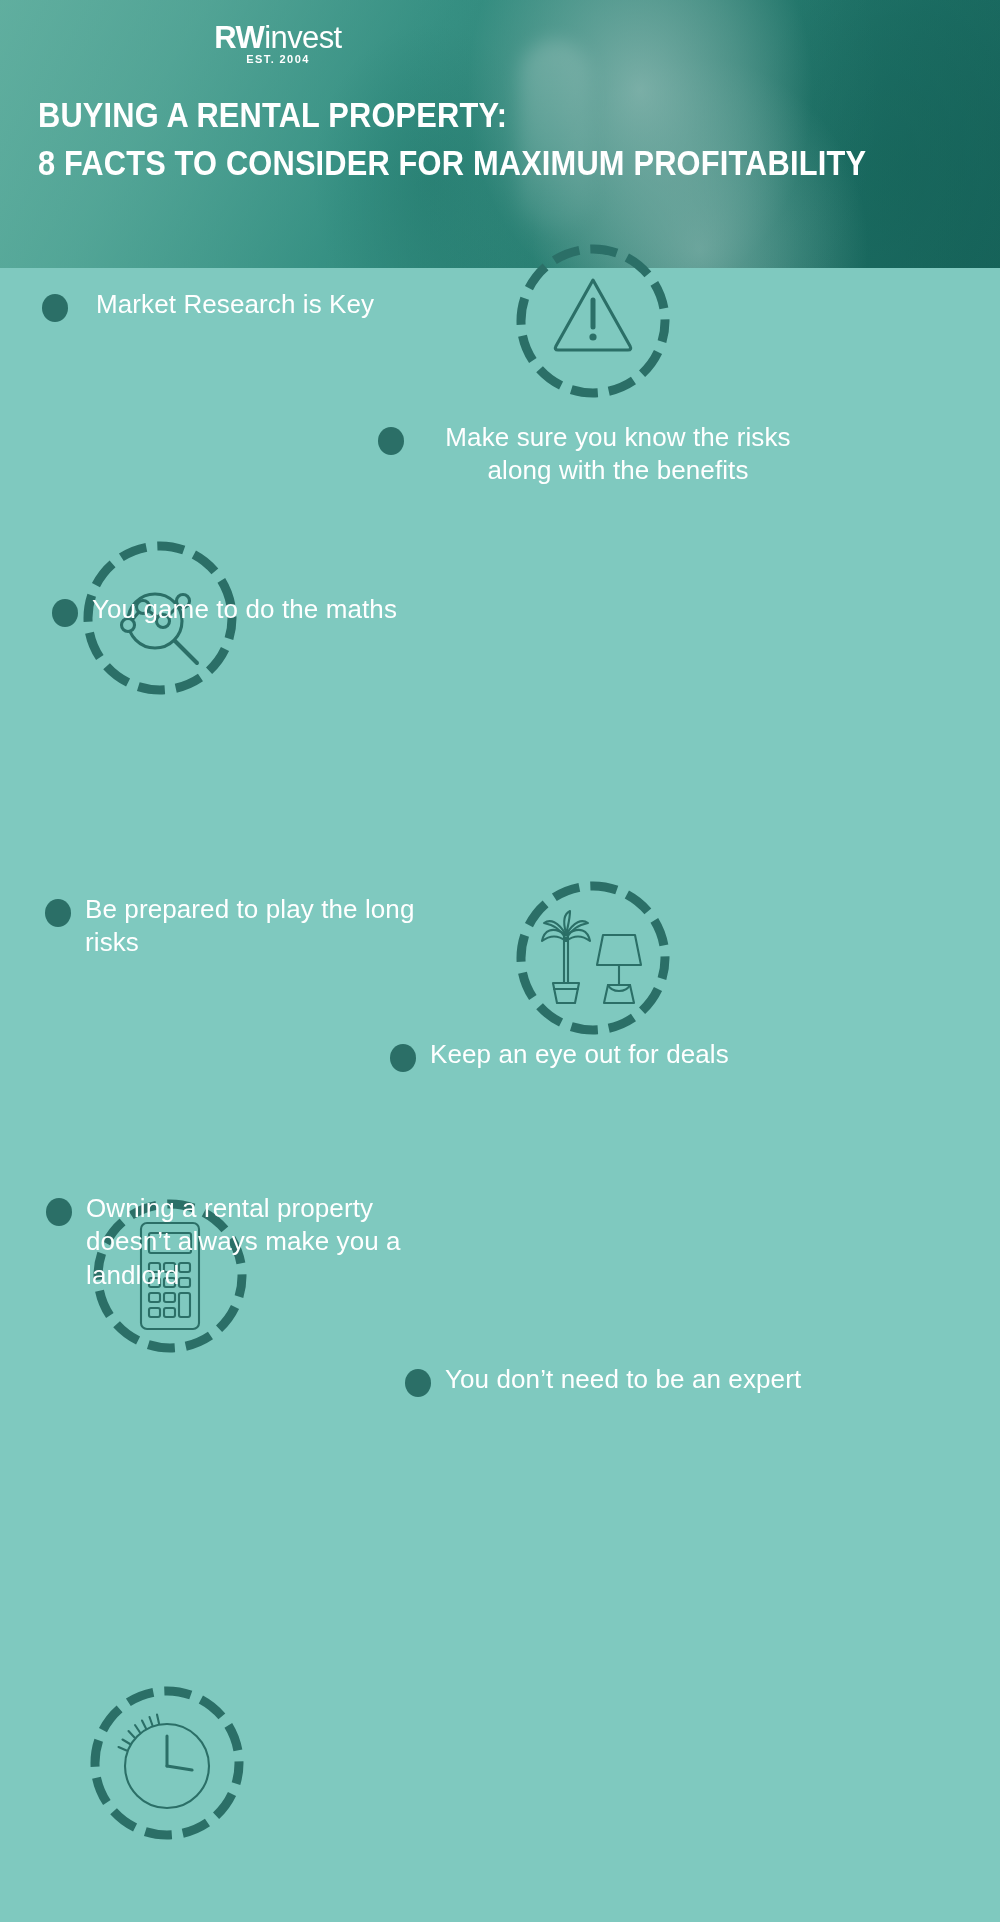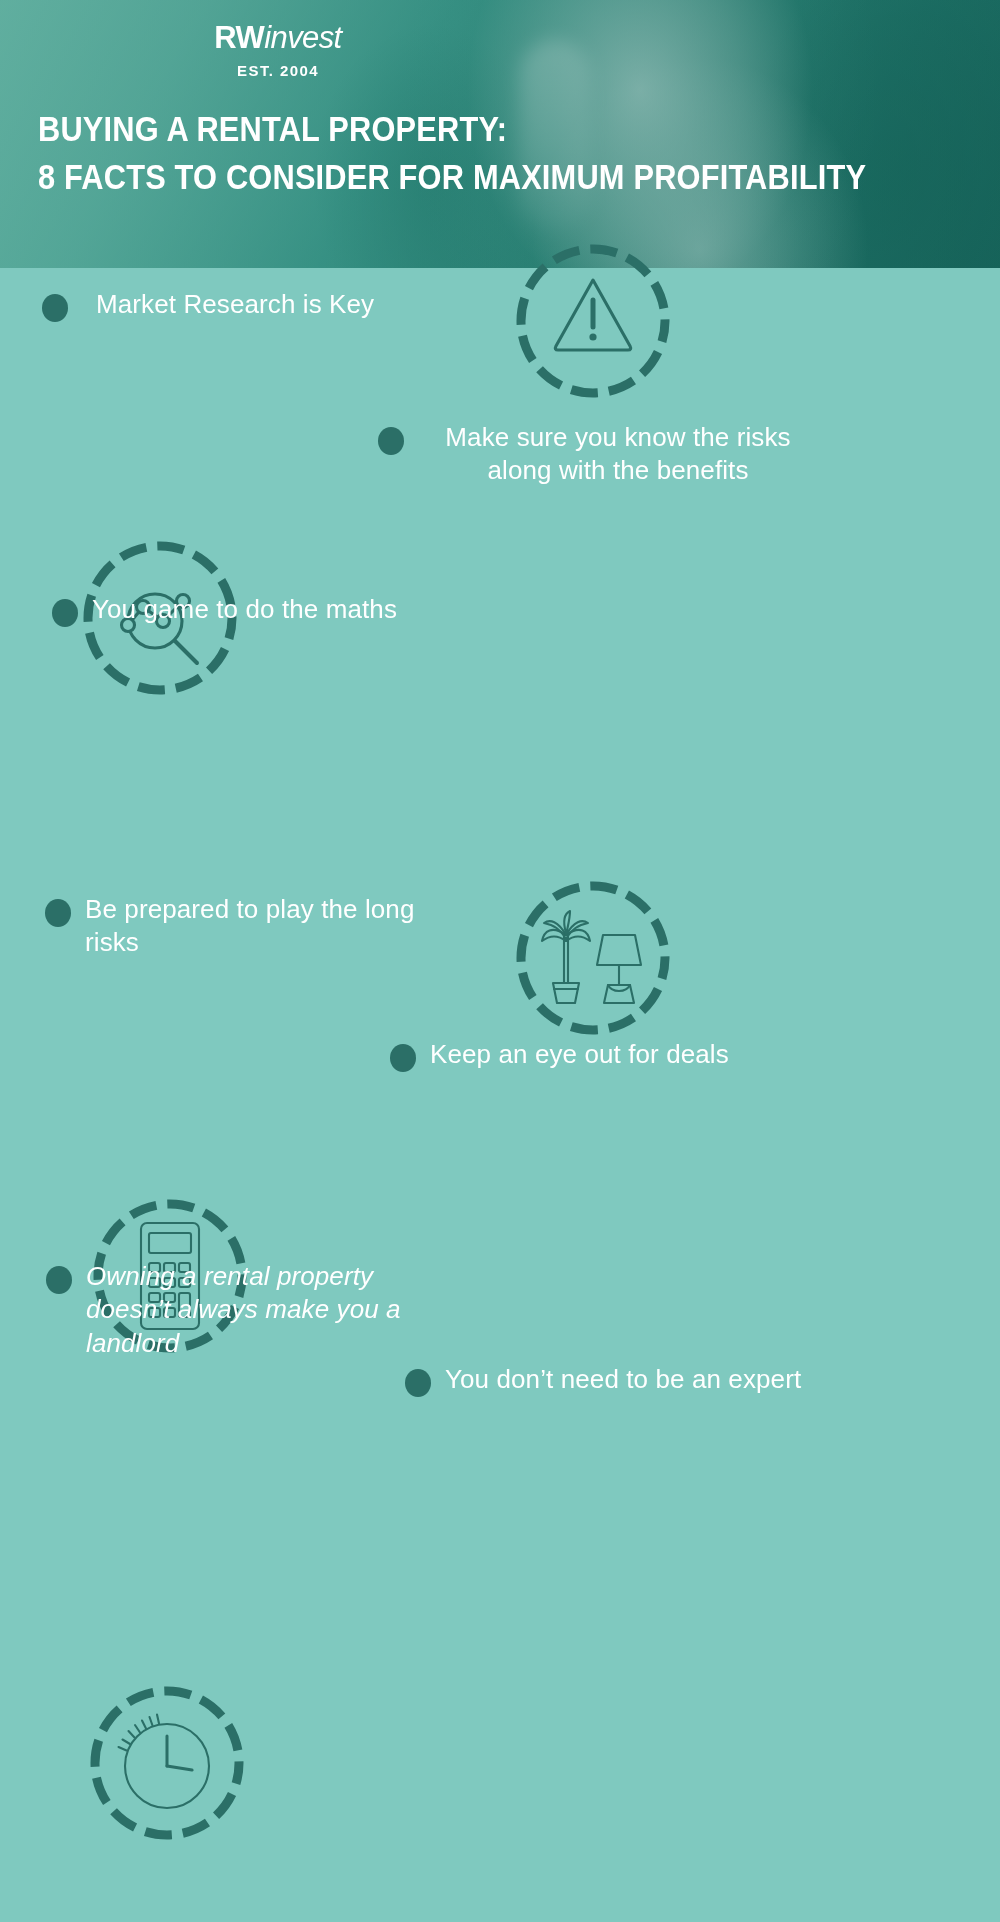--- a/index.html
+++ b/index.html
@@ -65,27 +65,26 @@
     margin-left: 140px;
   }
   .logo-word {
     color: #ffffff;
     font-size: 31px;
     letter-spacing: -0.6px;
     line-height: 1;
     white-space: nowrap;
   }
   .logo-word .rw { font-weight: 700; }
-  .logo-word .invest { font-weight: 400; font-style: italic; }
+  .logo-word .invest { font-weight: 400; }
   .logo-est {
     color: #ffffff;
-    font-size: 15px;
+    font-size: 11px;
     font-weight: 700;
     letter-spacing: 1.4px;
-    margin-top: 9px;
     text-align: center;
   }
 
   .headline {
     margin-top: 26px;
     color: #ffffff;
     font-weight: 700;
     font-size: 35px;
     line-height: 1.38;
     letter-spacing: 0.2px;
@@ -302,21 +301,21 @@
         <path d="M44.5 72.5 L36.5 69"></path>
       </g>
     </svg>
   </div>
 
   <div class="node fact" style="left:390px; top:770px; width:420px;">
     <div class="bullet"></div>
     <div class="fact-text">Keep an eye out for deals</div>
   </div>
 
-  <div class="node fact" style="left:46px; top:992px; width:400px;font-style:italic;">
+  <div class="node fact" style="left:46px; top:924px; width:400px;">
     <div class="bullet"></div>
     <div class="fact-text">Owning a rental property doesn’t always make you a landlord</div>
   </div>
 
   <div class="node fact" style="left:405px; top:1095px; width:400px;">
     <div class="bullet"></div>
     <div class="fact-text">You don’t need to be an expert</div>
   </div>
 
 </div>

